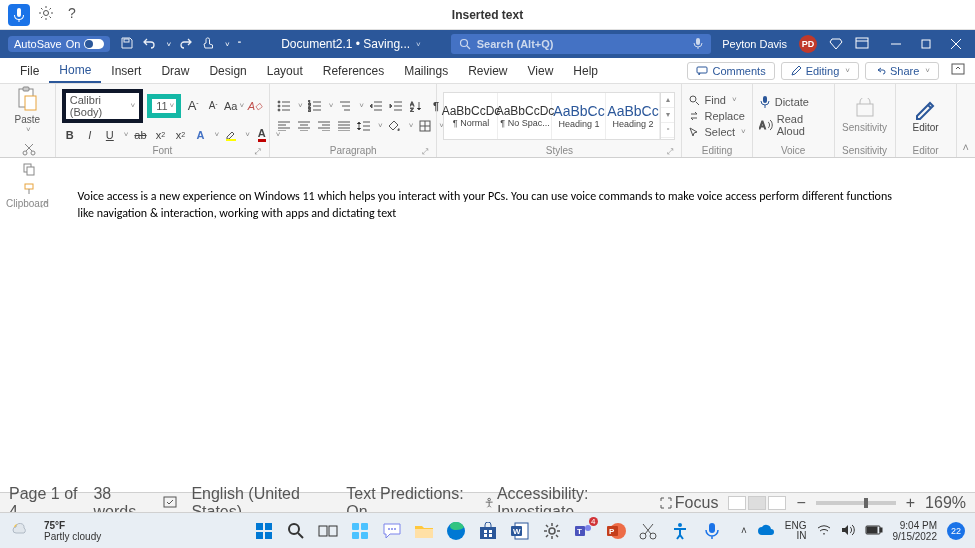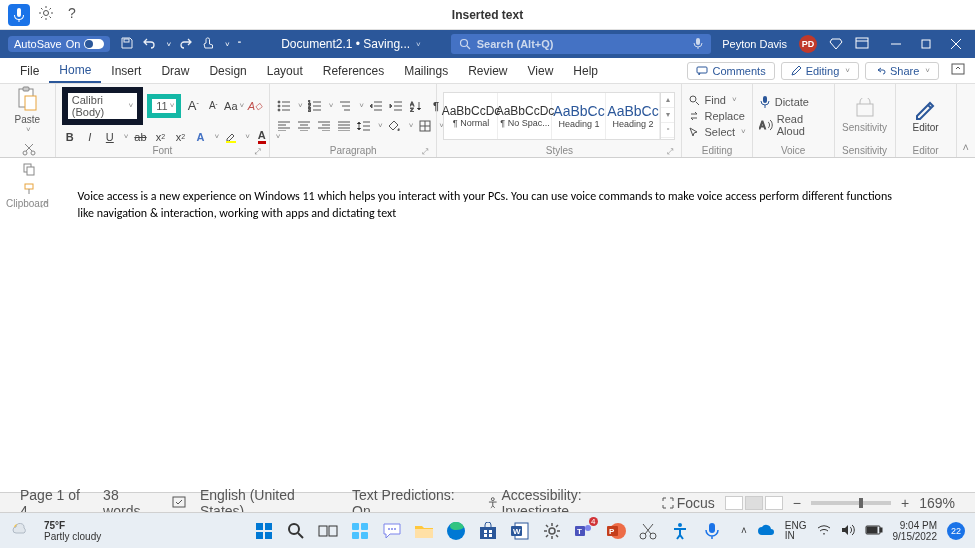--- a/index.html
+++ b/index.html
@@ -40,54 +40,54 @@
 
 .ribbon { height: 74px; background: #f8f8f8; display: flex; border-bottom: 1px solid #d0d0d0; font-size: 11px; color: #555; }
 .ribbon-group { border-right: 1px solid #e0e0e0; display: flex; flex-direction: column; padding: 2px 6px 0; position: relative; }
 .group-content { flex: 1; display: flex; flex-direction:column; gap:4px; justify-content:center;}
 .group-label { text-align: center; font-size: 10px; color: #888; padding-bottom: 1px; position:relative;}
 .group-dlg { position:absolute; right:2px; bottom:0; font-size:8px; color:#888;}
 .row { display: flex; align-items: center; gap: 4px; }
 .paste-big { display: flex; flex-direction: column; align-items: center; width: 36px; }
 .paste-big svg { margin-bottom: 2px; }
 .clip-side { display:flex; flex-direction:column; gap:4px; margin-left:4px; justify-content:flex-start; padding-top:4px;}
-.font-select { border: 6px solid #0f172a; background: #fff; padding: 1px 4px; font-size: 11px; width: 90px; display:flex; justify-content:space-between; align-items:center;}
+.font-select { border: 4px solid #0f172a; background: #fff; padding: 1px 4px; font-size: 11px; width: 90px; display:flex; justify-content:space-between; align-items:center;}
 .size-select { border: 5px solid #14b8a6; background: #fff; padding: 1px 4px; font-size: 11px; width: 34px; display:flex; justify-content:space-between; align-items:center;}
 .ribbon-btn { display: inline-flex; align-items: center; justify-content: center; min-width: 16px; height: 16px; color: #444; }
 .styles-gallery { display: flex; gap: 0; border:1px solid #ddd; background:#fff;}
 .style-item { width: 54px; height: 46px; display: flex; flex-direction: column; align-items: center; justify-content: center; font-size: 9px; color: #444; border-right:1px solid #eee;}
 .style-item .preview { font-size: 12px; color: #333; }
 .style-item .preview.big { font-size: 14px; color: #2b579a; }
 .style-scroll { width:14px; display:flex; flex-direction:column; border-left:1px solid #ddd;}
 .style-scroll div{flex:1; display:flex; align-items:center; justify-content:center; font-size:8px; color:#888; border-bottom:1px solid #eee;}
 .vcol { display:flex; flex-direction:column; gap:2px; font-size:11px;}
 .vcol .row svg{flex-shrink:0;}
 .big-btn { display:flex; flex-direction:column; align-items:center; width:48px; gap:2px; color:#888;}
 .ribbon-collapse { width:20px; display:flex; align-items:flex-end; justify-content:center; padding-bottom:4px; color:#888;}
 
 
 .doc-area { background: #fff; height: 334px; overflow: hidden; padding: 30px 0 0 0; }
 .doc-content { margin: 0 auto; width: 820px; font-size: 12px; line-height: 1.45; color: #000; font-family: Calibri, sans-serif; }
 
 
-.status-bar { height: 20px; background: #f3f3f3; border-top: 1px solid #d0d0d0; display: flex; align-items: center; font-size: 14px; color: #555; padding: 0 20px; gap: 14px; }
+.status-bar { height: 20px; background: #f3f3f3; border-top: 1px solid #d0d0d0; display: flex; align-items: center; font-size: 16px; color: #555; padding: 0 9px; gap: 14px; }
 .status-right { margin-left: auto; display: flex; align-items: center; gap: 10px; }
 .view-btns { display: flex; gap: 2px; }
 .view-btn { width: 18px; height: 14px; border: 1px solid #ccc; background: #fff; }
 .view-btn.active { background: #ddd; }
 .zoom-slider { width: 80px; height: 4px; background: #ccc; position: relative; }
 .zoom-slider::after { content:''; position:absolute; left:60%; top:-3px; width:4px; height:10px; background:#666;}
 
 
 .taskbar { position: absolute; bottom: 0; left: 0; right: 0; height: 36px; background: #e8eef4; display: flex; align-items: center; padding: 0 10px; border-top: 1px solid #d0d0d0; }
 .weather { display: flex; align-items: center; gap: 12px; font-size: 10px; color: #333; line-height: 1.1; }
 .taskbar-center { position: absolute; left: 50%; transform: translateX(-50%); display: flex; gap: 8px; align-items: center; }
 .tb-icon { width: 24px; height: 24px; display: flex; align-items: center; justify-content: center; border-radius: 3px; }
 .taskbar-right { margin-left: auto; display: flex; align-items: center; gap: 10px; font-size: 10px; color: #333; }
-.lang { text-align: left; line-height: 1; }
+.lang { text-align: right; line-height: 1; }
 .clock { text-align: right; line-height: 1.1; }
 .notif-badge { width: 18px; height: 18px; background: #1a73e8; color: #fff; border-radius: 50%; display: flex; align-items: center; justify-content: center; font-size: 9px; }
 
 .caret{font-size:8px; color:#888; margin-left:2px;}
 </style>
 </head>
 <body>
 
 <div class="voice-bar">
   <div class="voice-mic">

